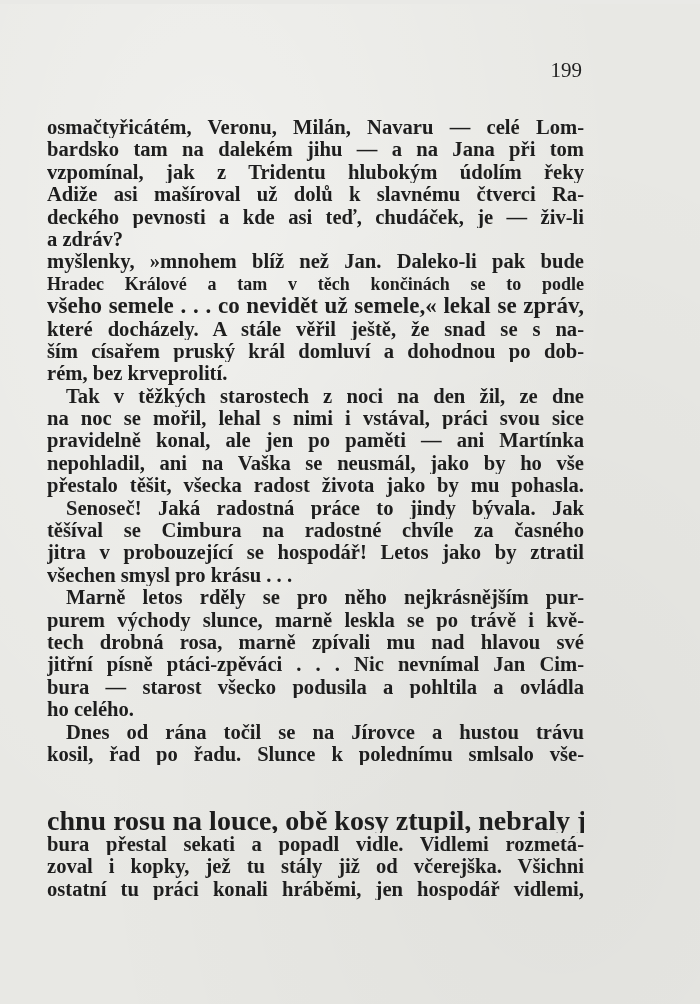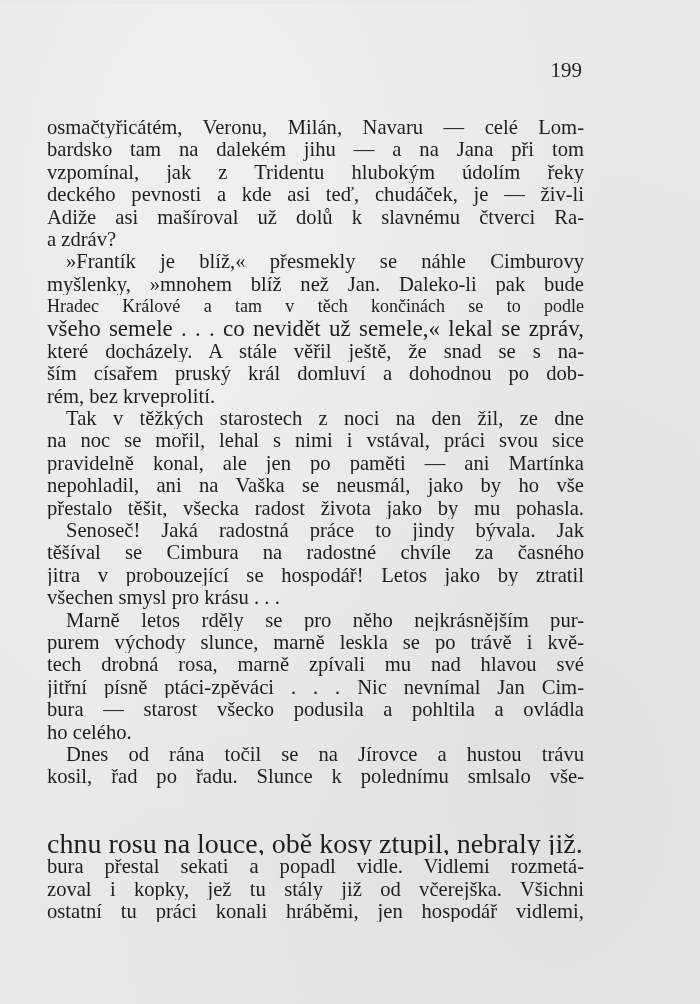--- a/index.html
+++ b/index.html
@@ -34,20 +34,21 @@
     }
     .text-block {
       position: absolute;
       left: 47px;
       top: 112px;
       width: 537px;
       font-family: "Liberation Serif", serif;
       font-size: 20.6px;
       line-height: 22.4px;
       color: #1e1e1e;
+      font-weight: bold;
     }
     .line {
       display: block;
       white-space: nowrap;
       text-align: justify;
       text-align-last: justify;
       height: 22.4px;
     }
     .line.last {
       text-align-last: left;
@@ -58,24 +59,23 @@
   </style>
 </head>
 <body>
 
 <div class="page">
   <div class="page-number">199</div>
   <div class="text-block" id="text-block">
       <span class="line" style="white-space: nowrap; overflow: hidden; font-size: 20.6px;">osmačtyřicátém, Veronu, Milán, Navaru — celé Lom-</span>
       <span class="line" style="white-space: nowrap; overflow: hidden; font-size: 20.6px;">bardsko tam na dalekém jihu — a na Jana při tom</span>
       <span class="line" style="white-space: nowrap; overflow: hidden; font-size: 20.6px;">vzpomínal, jak z Tridentu hlubokým údolím řeky</span>
+      <span class="line" style="white-space: nowrap; overflow: hidden; font-size: 20.6px;">Adiže asi mašíroval už dolů k slavnému čtverci Ra-</span>
       <span class="line" style="white-space: nowrap; overflow: hidden; font-size: 20.6px;">deckého pevnosti a kde asi teď, chudáček, je — živ-li</span>
-      <span class="line" style="white-space: nowrap; overflow: hidden; font-size: 20.6px;">Adiže asi mašíroval už dolů k slavnému čtverci Ra-</span>
       <span class="line last" style="white-space: nowrap; overflow: hidden; font-size: 20.6px;">a zdráv?</span>
-      <span class="line indent" style="white-space: nowrap; overflow: hidden; font-size: 20.6px;">»Frantík je blíž,« přesmekly se náhle Cimburovy</span>
       <span class="line" style="white-space: nowrap; overflow: hidden; font-size: 20.6px;">myšlenky, »mnohem blíž než Jan. Daleko-li pak bude</span>
       <span class="line" style="white-space: nowrap; overflow: hidden; font-size: 18px;">Hradec Králové a tam v těch končinách se to podle</span>
       <span class="line" style="white-space: nowrap; overflow: hidden; font-size: 23px;">všeho semele . . . co nevidět už semele,« lekal se zpráv,</span>
       <span class="line" style="white-space: nowrap; overflow: hidden; font-size: 20.6px;">které docházely. A stále věřil ještě, že snad se s na-</span>
       <span class="line" style="white-space: nowrap; overflow: hidden; font-size: 20.6px;">ším císařem pruský král domluví a dohodnou po dob-</span>
       <span class="line last" style="white-space: nowrap; overflow: hidden; font-size: 20.6px;">rém, bez krveprolití.</span>
       <span class="line indent" style="white-space: nowrap; overflow: hidden; font-size: 20.6px;">Tak v těžkých starostech z noci na den žil, ze dne</span>
       <span class="line" style="white-space: nowrap; overflow: hidden; font-size: 20.6px;">na noc se mořil, lehal s nimi i vstával, práci svou sice</span>
       <span class="line" style="white-space: nowrap; overflow: hidden; font-size: 20.6px;">pravidelně konal, ale jen po paměti — ani Martínka</span>
       <span class="line" style="white-space: nowrap; overflow: hidden; font-size: 20.6px;">nepohladil, ani na Vaška se neusmál, jako by ho vše</span>

